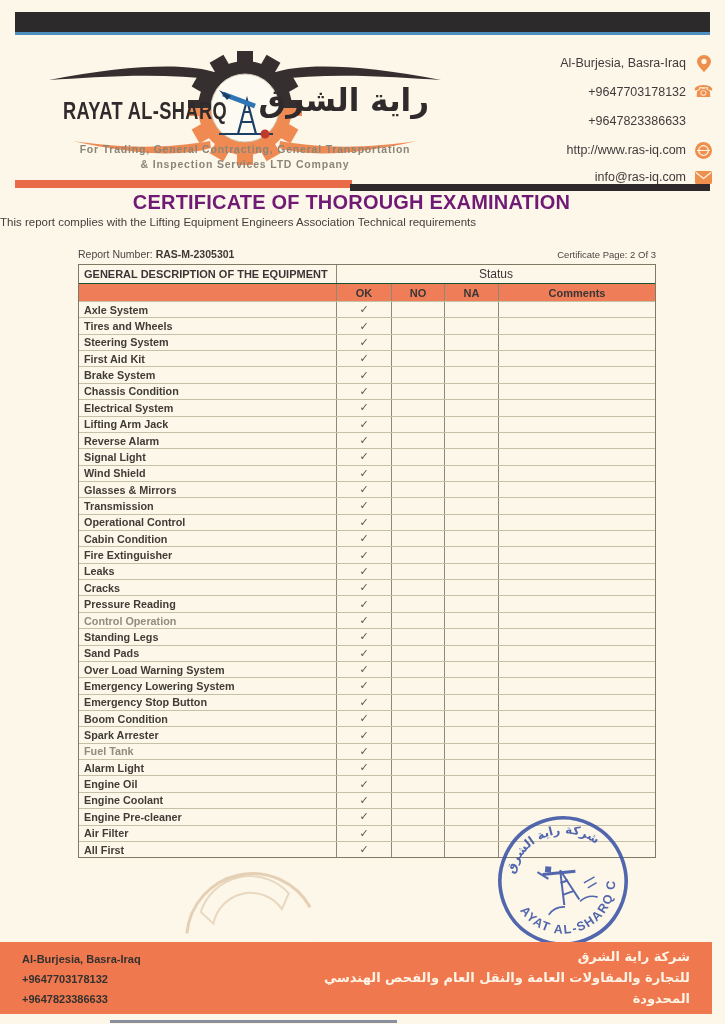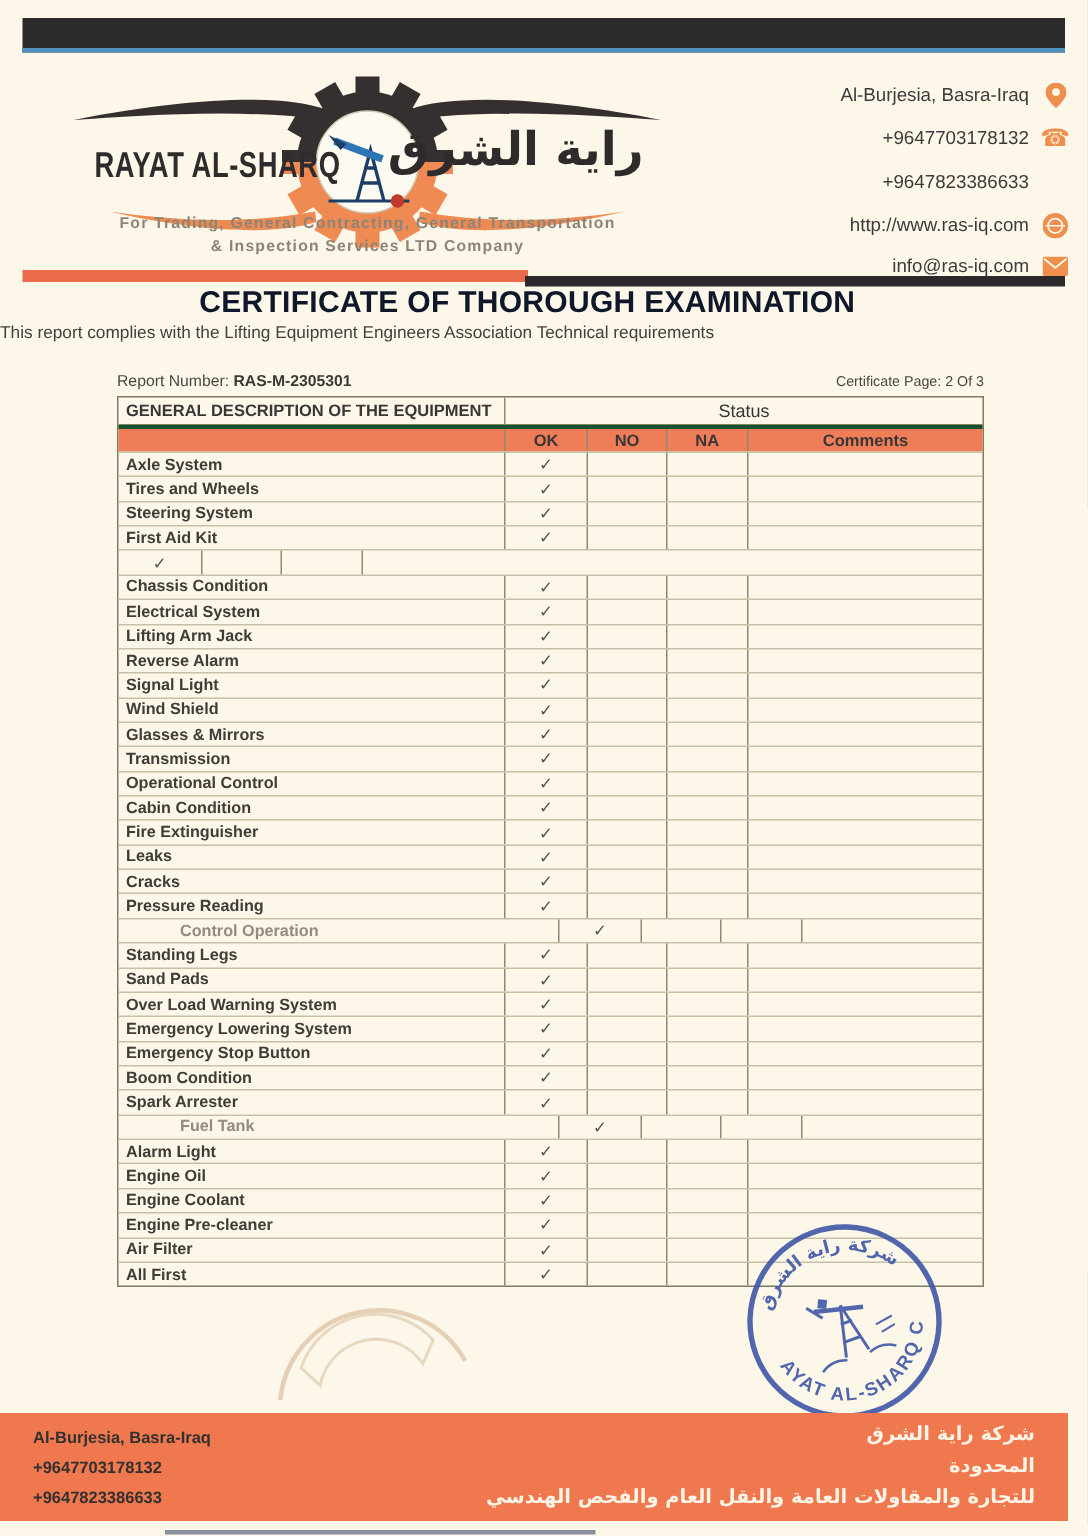--- a/index.html
+++ b/index.html
@@ -21,45 +21,45 @@
   .contacts{position:absolute;left:440px;top:44px;width:272px;}
   .contact-row{position:absolute;right:0;display:flex;align-items:center;justify-content:flex-end;gap:9px;height:22px;width:272px;}
   .contact-text{font-size:12.5px;color:#3f3b3c;white-space:nowrap;}
   .cicon{width:17px;height:17px;display:flex;align-items:center;justify-content:center;flex:0 0 17px;}
   .glyph-icon{font-size:16px;color:#ef8f4e;line-height:1;font-family:"DejaVu Sans",sans-serif;}
 
   
   .div-orange{position:absolute;left:15px;top:180px;width:337px;height:8px;background:#e96b49;}
   .div-dark{position:absolute;left:350px;top:184px;width:360px;height:7px;background:#2d292a;}
 
-  .page-title{position:absolute;left:0;top:191px;width:703px;text-align:center;font-size:20px;font-weight:800;color:#0f172a;letter-spacing:.2px;}
+  .page-title{position:absolute;left:0;top:191px;width:703px;text-align:center;font-size:20px;font-weight:800;color:#701a75;letter-spacing:.2px;}
   .page-subtitle{position:absolute;left:0;top:216px;width:725px;text-align:left;font-size:11.5px;color:#43403e;}
 
   .report-line{position:absolute;left:78px;top:248px;width:578px;height:14px;font-size:10.5px;color:#4a4644;}
   .report-num{font-weight:bold;color:#3d3935;}
   .cert-page{position:absolute;right:0;top:1px;font-size:9.5px;color:#4a4644;}
 
   
   .table{position:absolute;left:78px;top:264px;width:578px;border:1.5px solid #7e7a66;background:transparent;}
   .thead1{display:flex;height:18px;text-align:right;}
-  .thead2{display:flex;height:18px;background:#ef7e58;border-top:3px solid #14532d;}
+  .thead2{display:flex;height:18px;background:#ef7e58;border-top:1px solid #14532d;}
   .tbody{display:flex;flex-direction:column;height:556px;}
   .trow{display:flex;flex:1;border-top:1px solid #c6c1a6;}
   .cell{border-left:1px solid #8d8974;overflow:hidden;white-space:nowrap;display:flex;align-items:center;}
   .cell:first-child{border-left:none;}
   .c-desc{width:257px;padding-left:5px;font-size:10.8px;font-weight:bold;color:#403c37;}
   .c-ok{width:55px;justify-content:center;}
   .c-no{width:53px;justify-content:center;}
   .c-na{width:54px;justify-content:center;}
   .c-com{flex:1;justify-content:center;}
   .hdr-desc{width:257px;padding-left:5px;font-size:11px;font-weight:bold;color:#3a3637;display:flex;align-items:center;}
   .hdr-status{flex:1;display:flex;align-items:center;justify-content:center;font-size:12px;font-weight:normal;color:#3a3637;border-left:1px solid #8d8974;}
   .hdr-sub{font-size:11px;font-weight:bold;color:#3a3637;}
   .trow .c-ok{font-size:11px;color:#56564a;font-family:"DejaVu Sans",sans-serif;}
-  .trow.light .c-desc{color:#928c7e;font-weight:600;margin-left:36px;}
+  .trow.light .c-desc{color:#928c7e;font-weight:600;}
 
   
   .stamp-blue{position:absolute;left:488px;top:806px;}
   .ghost-stamp{position:absolute;left:148px;top:850px;}
 
   
   .footer-band{position:absolute;left:0;top:942px;width:712px;height:72px;background:#f0784f;}
   .footer-left{position:absolute;left:22px;top:7px;font-size:11px;font-weight:600;color:#33312f;line-height:20px;}
   .footer-right{position:absolute;right:22px;top:4px;text-align:right;direction:rtl;color:#fdf4e6;font-weight:bold;font-size:13px;line-height:21px;font-family:"DejaVu Sans",sans-serif;}
   .bottom-line{position:absolute;left:110px;top:1020px;width:287px;height:2.5px;background:#2b3a5e;opacity:.55;}
@@ -233,20 +233,21 @@
           <div class="cell c-com"></div>
         </div>
         <div class="trow">
           <div class="cell c-desc">First Aid Kit</div>
           <div class="cell c-ok">✓</div>
           <div class="cell c-no"></div>
           <div class="cell c-na"></div>
           <div class="cell c-com"></div>
         </div>
         <div class="trow">
+          <div class="cell c-desc">Brake System</div>
           <div class="cell c-ok">✓</div>
           <div class="cell c-no"></div>
           <div class="cell c-na"></div>
           <div class="cell c-com"></div>
         </div>
         <div class="trow">
           <div class="cell c-desc">Chassis Condition</div>
           <div class="cell c-ok">✓</div>
           <div class="cell c-no"></div>
           <div class="cell c-na"></div>
@@ -492,19 +493,19 @@
   </svg>
 
   <div class="footer-band">
     <div class="footer-left">
       <div>Al-Burjesia, Basra-Iraq</div>
       <div>+9647703178132</div>
       <div>+9647823386633</div>
     </div>
     <div class="footer-right">
       <div>شركة راية الشرق</div>
+      <div>للتجارة والمقاولات العامة والنقل العام والفحص الهندسي</div>
       <div>المحدودة</div>
-      <div>للتجارة والمقاولات العامة والنقل العام والفحص الهندسي</div>
     </div>
   </div>
   <div class="bottom-line"></div>
 
 </div>
 
 </body></html>

